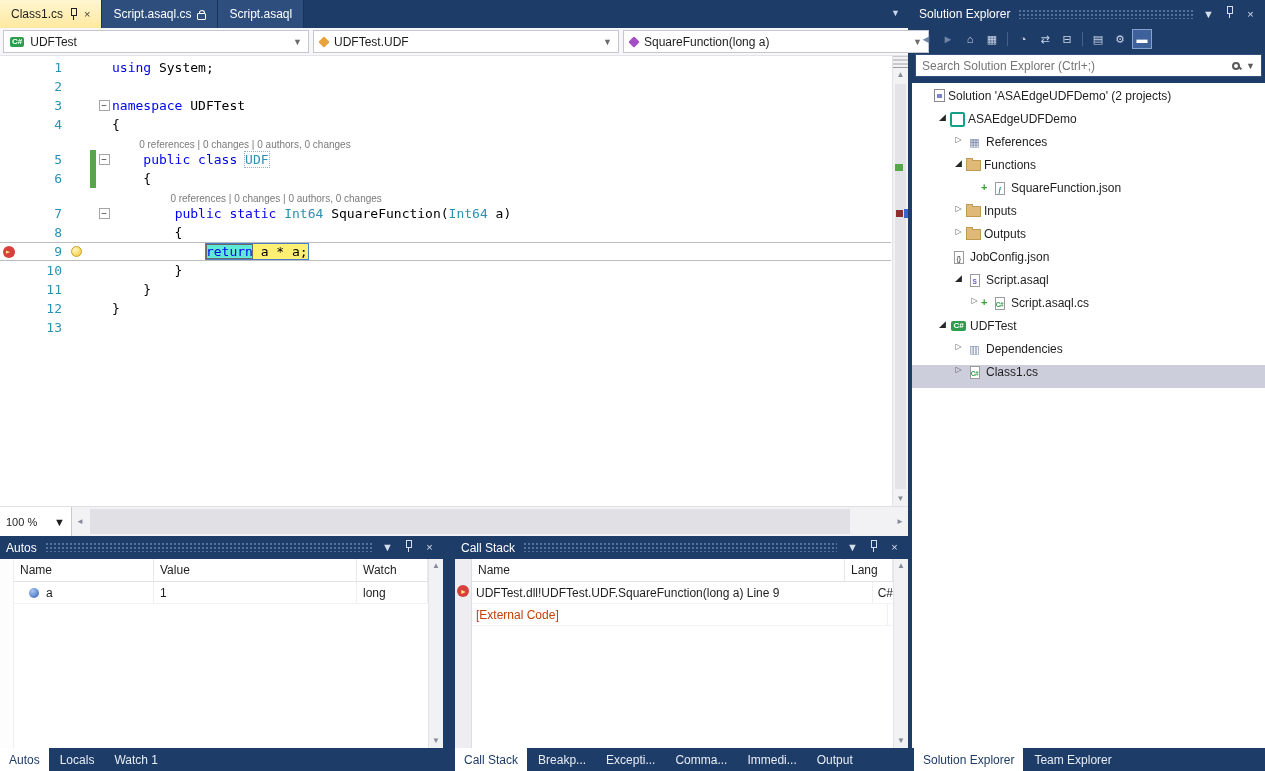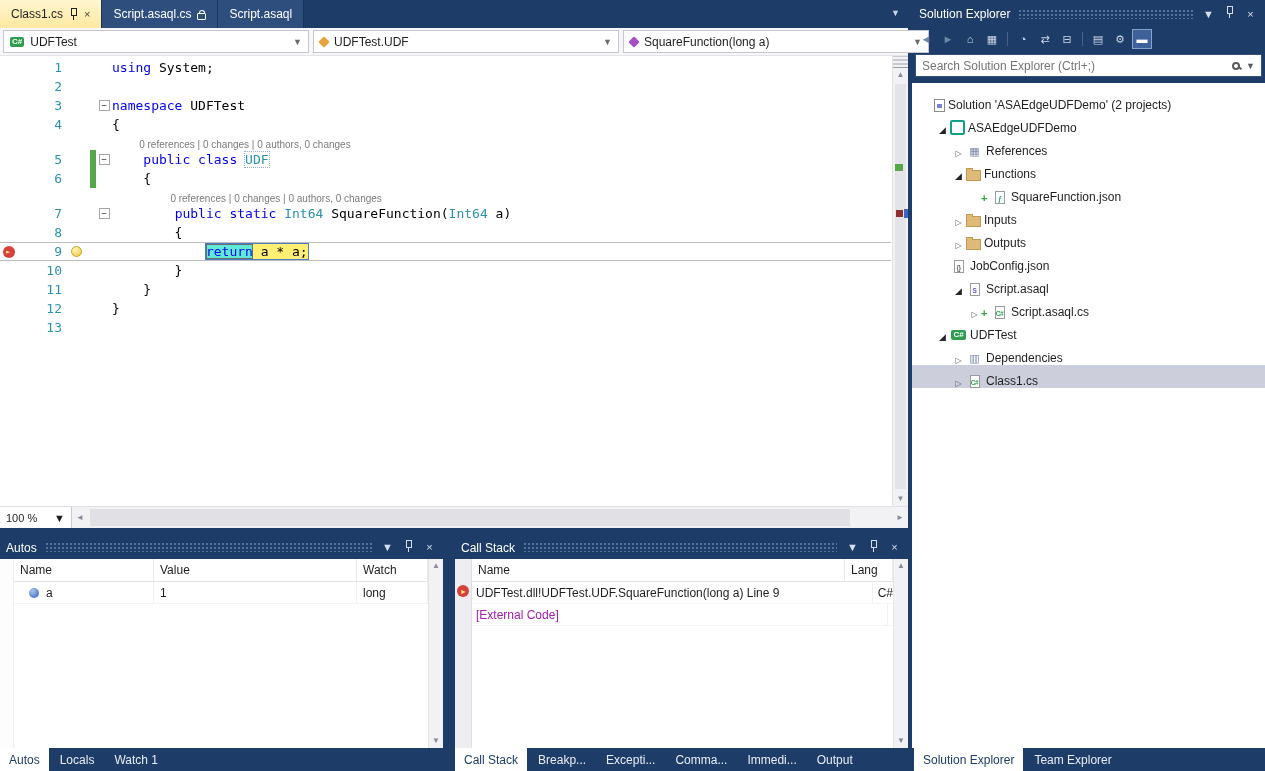--- a/index.html
+++ b/index.html
@@ -52,21 +52,21 @@
 
   
   .vscroll{position:absolute;right:0;top:0;width:16px;bottom:0;background:#F2F2F4;border-left:1px solid #E2E2E6;box-sizing:border-box}
   .split-handle{height:11px;border-bottom:1px solid #9A9AA0;background:repeating-linear-gradient(0deg,#F2F2F4 0 2px,#C9C9CF 2px 4px)}
   .sarr{display:block;text-align:center;color:#868999;font-size:8px;height:14px;line-height:14px}
   .vtrack{position:absolute;top:26px;bottom:15px;left:0;right:0}
   .vthumb{position:absolute;left:2px;right:2px;top:2px;bottom:2px;background:#E4E4E8}
   .mk-green{position:absolute;left:2px;width:8px;height:7px;background:#57A64A;top:82px}
   .mk-red{position:absolute;left:3px;width:7px;height:7px;background:#8B2F2F;top:128px}
   .mk-blue{position:absolute;right:0;width:4px;height:9px;background:#3A66C9;top:127px}
-  .hscroll-row{position:absolute;top:506px;left:0;width:908px;height:22px;background:#F2F2F4;display:flex;align-items:center;border-top:1px solid #E0E0E4;box-sizing:border-box}
+  .hscroll-row{position:absolute;top:506px;left:0;width:908px;height:30px;background:#F2F2F4;display:flex;align-items:center;border-top:1px solid #E0E0E4;box-sizing:border-box}
   .zoom-combo{width:72px;height:100%;background:#fff;border-right:1px solid #CCC;display:flex;align-items:center;justify-content:space-between;padding:0 6px;box-sizing:border-box;font-size:11px;color:#1E1E1E;flex:none}
   .harr{width:16px;text-align:center;color:#868999;font-size:8px;flex:none}
   .htrack{flex:1;position:relative;height:100%}
   .hthumb{position:absolute;left:2px;right:42px;top:2px;bottom:2px;background:#E1E1E5}
 
   
   .tool-panel{position:absolute;display:flex;flex-direction:column}
   #autos-panel{left:0;top:536px;width:443px;height:212px}
   #callstack-panel{left:455px;top:536px;width:453px;height:212px}
   .tool-header{height:23px;display:flex;align-items:center;color:#fff;padding:0 6px;gap:6px;flex:none}
@@ -82,42 +82,42 @@
   .wrow{display:flex;height:21px;align-items:stretch;border-bottom:1px solid #F2F2F2;color:#1E1E1E}
   .wcell{display:flex;align-items:center;border-right:1px solid #F0F0F0;box-sizing:border-box;overflow:hidden;white-space:nowrap}
   .c-name{width:140px}.c-value{width:203px;padding-left:6px}.c-type{padding-left:6px}
   .var-ico{width:10px;height:10px;border-radius:50%;background:radial-gradient(circle at 35% 30%,#A9C7F2,#2F5FB5);margin:0 7px 0 15px;flex:none}
   .csgutter{position:absolute;left:0;top:0;bottom:0;width:17px;background:#EEEEF2;border-right:1px solid #DDDDE4;box-sizing:border-box}
   .frame-arrow{position:absolute;left:2px;top:26px}
   .cstable{position:absolute;left:17px;right:15px;top:0;bottom:0}
   .csrow{display:flex;height:21px;align-items:stretch;border-bottom:1px solid #F4F4F4;color:#1E1E1E}
   .cs-name{width:420px;padding-left:4px;border-right:1px solid #F0F0F0;display:flex;align-items:center;overflow:hidden;white-space:nowrap;box-sizing:border-box}
   .cs-lang{flex:1;padding-left:5px;display:flex;align-items:center}
-  .csrow.dim{color:#a21caf}
+  .csrow.dim{color:#c2410c}
 
   
   .panel-tabs{position:absolute;display:flex;gap:2px;align-items:stretch;height:23px}
   #autos-tabs{left:0;top:748px}
   #cs-tabs{left:455px;top:748px}
   .se-tabs{position:absolute;left:2px;bottom:0;height:23px;display:flex;gap:2px}
   .ptab{padding:0 9px;display:flex;align-items:center;color:#E8EDF5;white-space:nowrap}
   .ptab.active{background:#fff;color:#1E3C68}
 
   
   .se-header{height:24px;margin-top:2px;display:flex;align-items:center;color:#fff;padding:0 7px;gap:6px}
   .se-toolbar{height:26px;display:flex;align-items:center;gap:2px;padding:0 4px}
   .tbtn{width:20px;height:20px;display:flex;align-items:center;justify-content:center;font-size:11px;color:#C8D4E6}
   .tbtn.dim{color:#6F86A8}
   .tbtn.pressed{background:#3E619B;border:1px solid #85A3CC;color:#fff;box-sizing:border-box}
   .tsep{width:1px;height:14px;background:#46618C;margin:0 3px}
   .se-search{height:21px;margin:2px 3px 5px 3px;background:#fff;display:flex;align-items:center;padding:0 6px;gap:6px;border:1px solid #35507C}
   .se-search input{flex:1;border:none;outline:none;font-size:12px;color:#444;background:transparent;font-family:"Liberation Sans",sans-serif}
   .se-caret{color:#5A5A5A;font-size:9px}
   .se-tree{position:absolute;left:0;right:0;top:83px;bottom:23px;background:#fff;overflow:hidden;padding-top:6px}
-  .trow{display:flex;align-items:flex-end;height:23px;color:#1E1E1E;white-space:nowrap}
+  .trow{display:flex;align-items:flex-start;height:23px;color:#1E1E1E;white-space:nowrap}
   .trow.sel{background:#CCCEDB}
   .arrow{width:13px;flex:none;font-size:8px;color:#5F5F5F;text-align:center}
   .arrow.exp{color:#262626;font-size:9px}
   .plus{color:#3AA13A;font-weight:bold;width:9px;font-size:11px;flex:none}
   .tlabel{margin-left:3px}
   .bold{font-weight:normal}
   .tico{width:17px;height:14px;display:inline-flex;align-items:center;justify-content:center;margin-left:1px;flex:none}
   .i-references,.i-dependencies{color:#7B88A8;font-size:11px}
   .i-solution{width:11px;height:13px;border:1px solid #8A8A8A;background:#fff;position:relative;box-sizing:border-box}
   .i-solution::after{content:"";position:absolute;left:2px;top:4px;width:5px;height:4px;background:#7A84CC}

